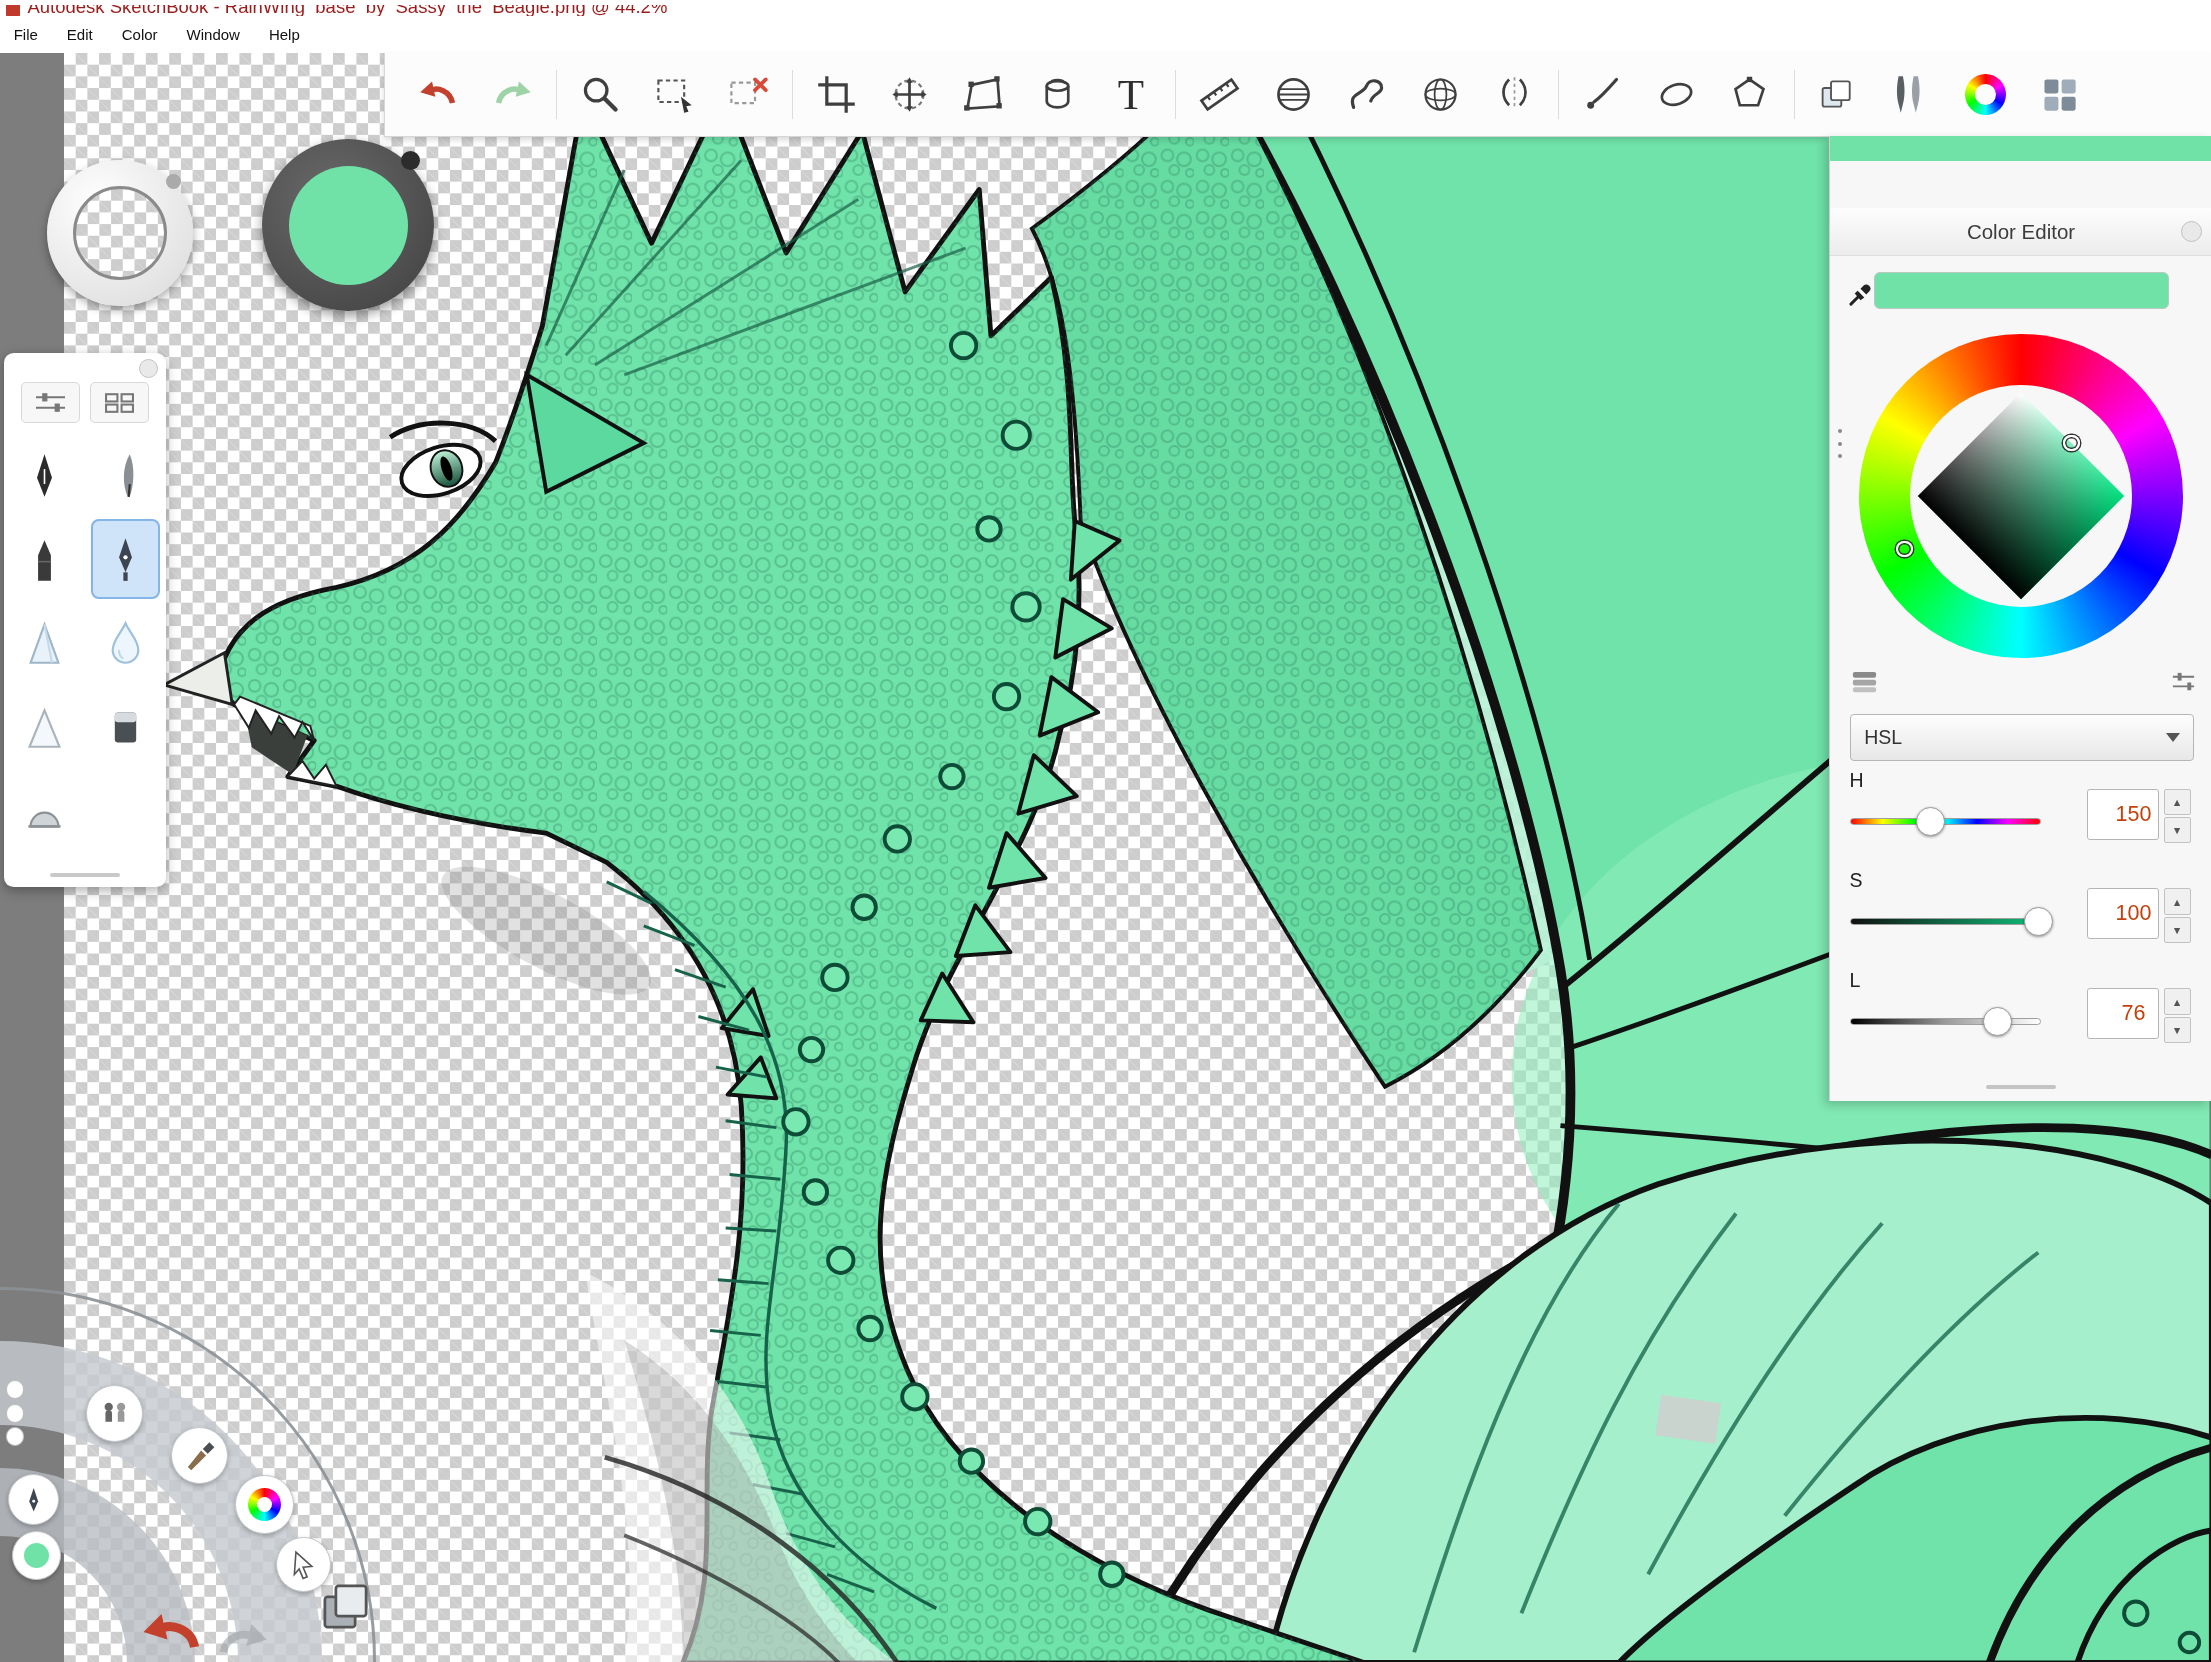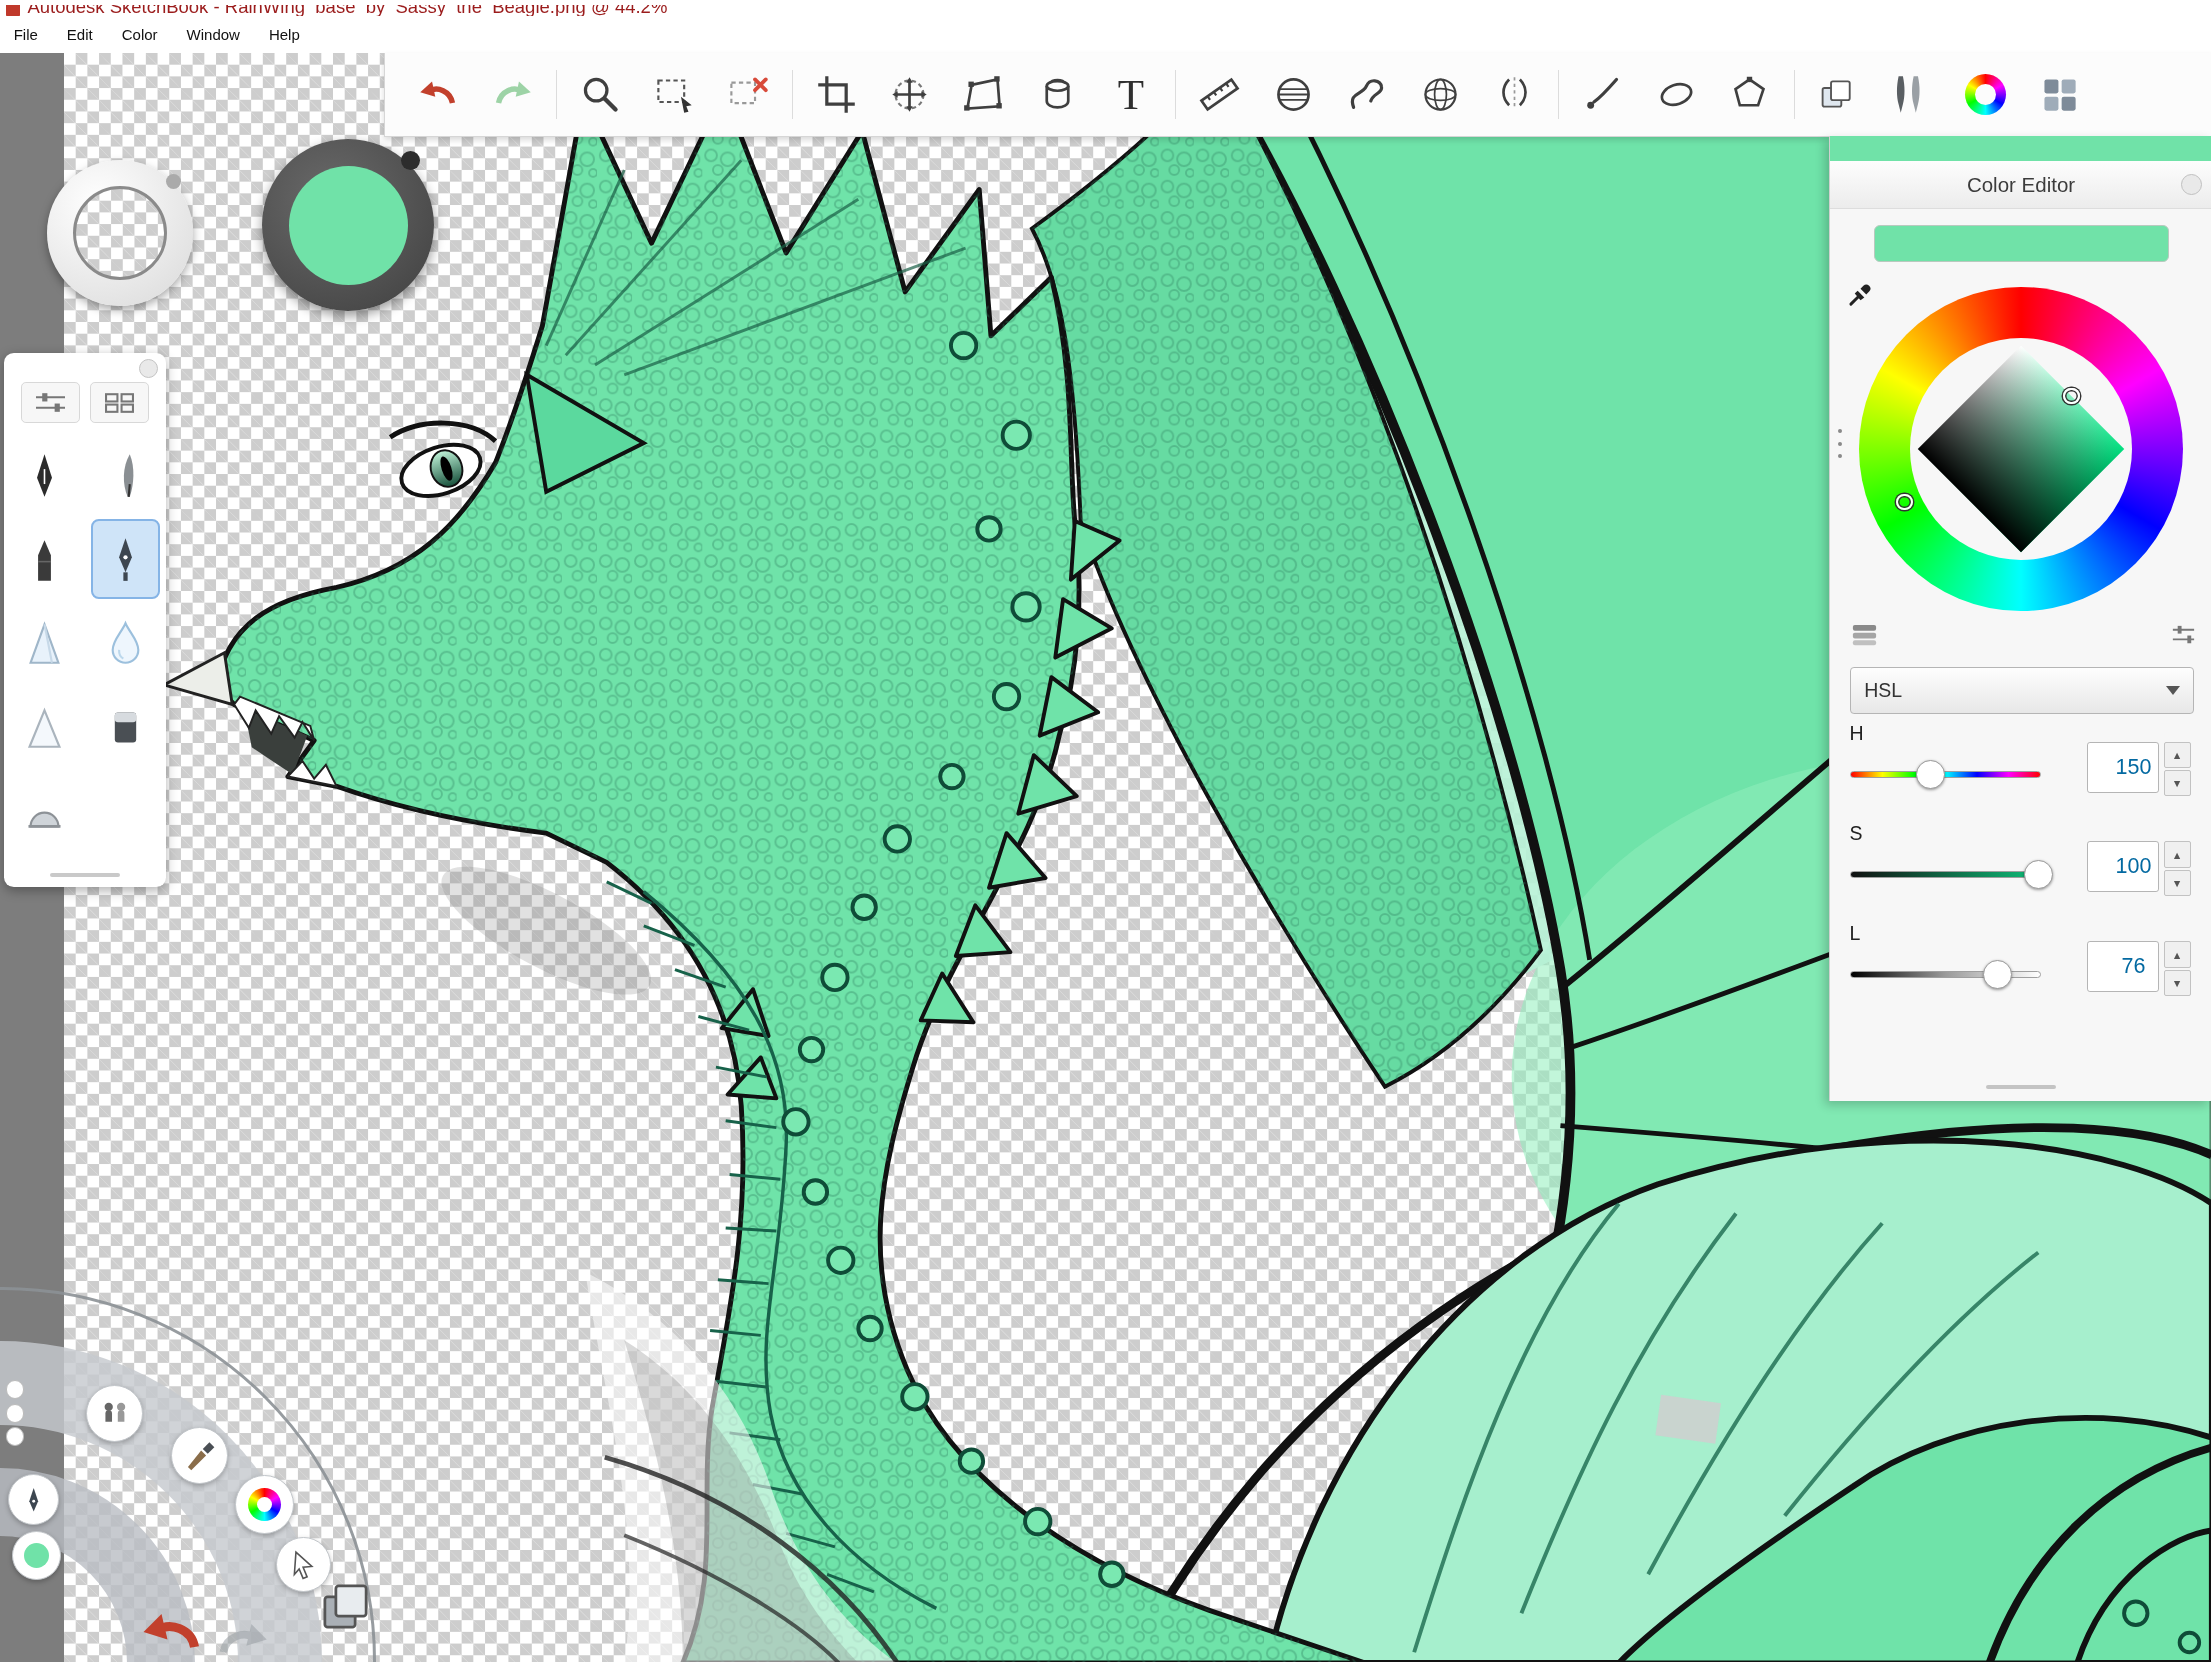--- a/index.html
+++ b/index.html
@@ -54,21 +54,21 @@
   .lg-band2{left:-195px;bottom:-195px;width:390px;height:390px;border:68px solid rgba(185,189,195,.8);box-sizing:border-box;}
   .lg-btn{position:absolute;background:#fff;border:1px solid #c2c6ca;border-radius:50%;box-shadow:0 2px 4.9px rgba(0,0,0,.25);display:flex;align-items:center;justify-content:center;}
   .lg-btn svg{width:60%;height:60%;}
   .lg-dot{position:absolute;width:16.6px;height:16.6px;border-radius:50%;background:#fff;border:1px solid #bbb;}
   .lg-green{width:25px;height:25px;border-radius:50%;}
   .lg-ringicon{width:33px;height:33px;border-radius:50%;background:conic-gradient(#f00,#f0f,#00f,#0ff,#0f0,#ff0,#f00);position:relative;}
   .lg-ringicon::after{content:"";position:absolute;inset:8.8px;border-radius:50%;background:#fff;}
   
   .color-editor{position:absolute;right:0;top:83px;width:383px;height:965px;background:#f7f7f7;border-left:1px solid #d0d0d0;box-shadow:-3.9px 3.9px 9.8px rgba(0,0,0,.2);box-sizing:border-box;}
   .ce-strip{height:25px;}
-  .ce-header{height:47px;background:linear-gradient(#fdfdfd,#ececec);border-bottom:1px solid #ddd;display:flex;align-items:center;justify-content:center;position:relative;}
+  .ce-header{height:47px;background:linear-gradient(#fdfdfd,#ececec);border-bottom:1px solid #ddd;display:flex;align-items:center;justify-content:center;position:relative;margin-top:47px;}
   .ce-title{font-size:20.5px;color:#3c3c3c;}
   .ce-close{position:absolute;right:9.8px;top:12.7px;width:19.5px;height:19.5px;border-radius:50%;background:#e9e9e9;border:1px solid #c0c0c0;}
   .ce-swatch{margin:15.6px auto 0;width:293px;height:35px;border-radius:5.9px;border:1px solid #b9c9bf;}
   .ce-dropper{position:absolute;left:17.6px;top:146px;width:25px;height:25px;}
   .ce-wheel{position:relative;margin:25px auto 0;width:324px;height:324px;border-radius:50%;background:conic-gradient(#f00,#f0f,#00f,#0ff,#0f0,#ff0,#f00);}
   .ce-wheel .hole{position:absolute;inset:51px;border-radius:50%;background:#f7f7f7;}
   .ce-diamond{position:absolute;left:89px;top:89px;width:146px;height:146px;transform:rotate(45deg);background:linear-gradient(to bottom,rgba(0,0,0,0),#000),linear-gradient(to right,#fff,#00e07f);}
   .handle{position:absolute;width:16.6px;height:16.6px;border-radius:50%;border:2.9px solid #fff;box-shadow:0 0 0 1.5px #333, inset 0 0 0 1.5px #333;box-sizing:border-box;}
   .wheel-dots{position:absolute;left:7.8px;top:293px;display:flex;flex-direction:column;gap:8.8px;}
   .wheel-dots i{width:3.9px;height:3.9px;border-radius:50%;background:#8a8a8a;}
@@ -76,21 +76,21 @@
   .ce-ricon{position:absolute;width:29px;height:25px;}
   .ce-ricon.left{left:19.5px;top:3.9px;}
   .ce-ricon.right{right:13.7px;top:3.9px;}
   .ce-mode{margin:9.8px 17.6px 0 19.5px;height:47px;border:1px solid #b5b5b5;border-radius:3.9px;background:linear-gradient(#fefefe,#e7e7e7);display:flex;align-items:center;justify-content:space-between;padding:0 13.7px;box-sizing:border-box;}
   .ce-mode-label{font-size:19.5px;color:#333;}
   .caret{width:0;height:0;border-left:7.8px solid transparent;border-right:7.8px solid transparent;border-top:9.8px solid #555;}
   .sl-row{position:relative;height:94px;margin:5.9px 17.6px 0 19.5px;}
   .sl-label{position:absolute;left:0;top:2px;font-size:19.5px;color:#222;}
   .sl-track{position:absolute;left:0;top:51px;width:191px;height:6.8px;border-radius:3.9px;border:1px solid #9f9f9f;box-sizing:border-box;}
   .sl-handle{position:absolute;top:40px;width:27px;height:27px;border-radius:50%;background:#fff;border:1.5px solid #9a9a9a;box-shadow:0 1px 2.9px rgba(0,0,0,.4);}
-  .sl-value{position:absolute;right:35px;top:21.5px;width:72px;height:51px;border:1px solid #b5b5b5;border-radius:2.9px;background:#fff;font-size:21.5px;color:#0369a1;text-align:center;font-family:"Liberation Sans",sans-serif;box-sizing:border-box;padding-left:22px;}
+  .sl-value{position:absolute;right:35px;top:21.5px;width:72px;height:51px;border:1px solid #b5b5b5;border-radius:2.9px;background:#fff;font-size:21.5px;color:#c2410c;text-align:center;font-family:"Liberation Sans",sans-serif;box-sizing:border-box;padding-left:22px;}
   .sl-spin{position:absolute;right:3.9px;top:21.5px;display:flex;flex-direction:column;gap:2px;}
   .sl-spin div{width:25px;height:24.4px;background:#f0f0f0;border:1px solid #c2c2c2;border-radius:2px;font-size:10.7px;color:#555;display:flex;align-items:center;justify-content:center;}
   .ce-handlebar{position:absolute;left:50%;bottom:11.7px;transform:translateX(-50%);width:70px;height:3.9px;border-radius:2px;background:#c4c4c4;}
   .track-h{background:linear-gradient(to right,#f00,#ff0,#0f0,#0ff,#00f,#f0f,#f00);}
   .track-s{background:linear-gradient(to right,#101010,#0fbf7a);}
   .track-l{background:linear-gradient(to right,#000,#9a9a9a,#fff);}
 </style>
 </head>
 <body>
 <div id="stage">

